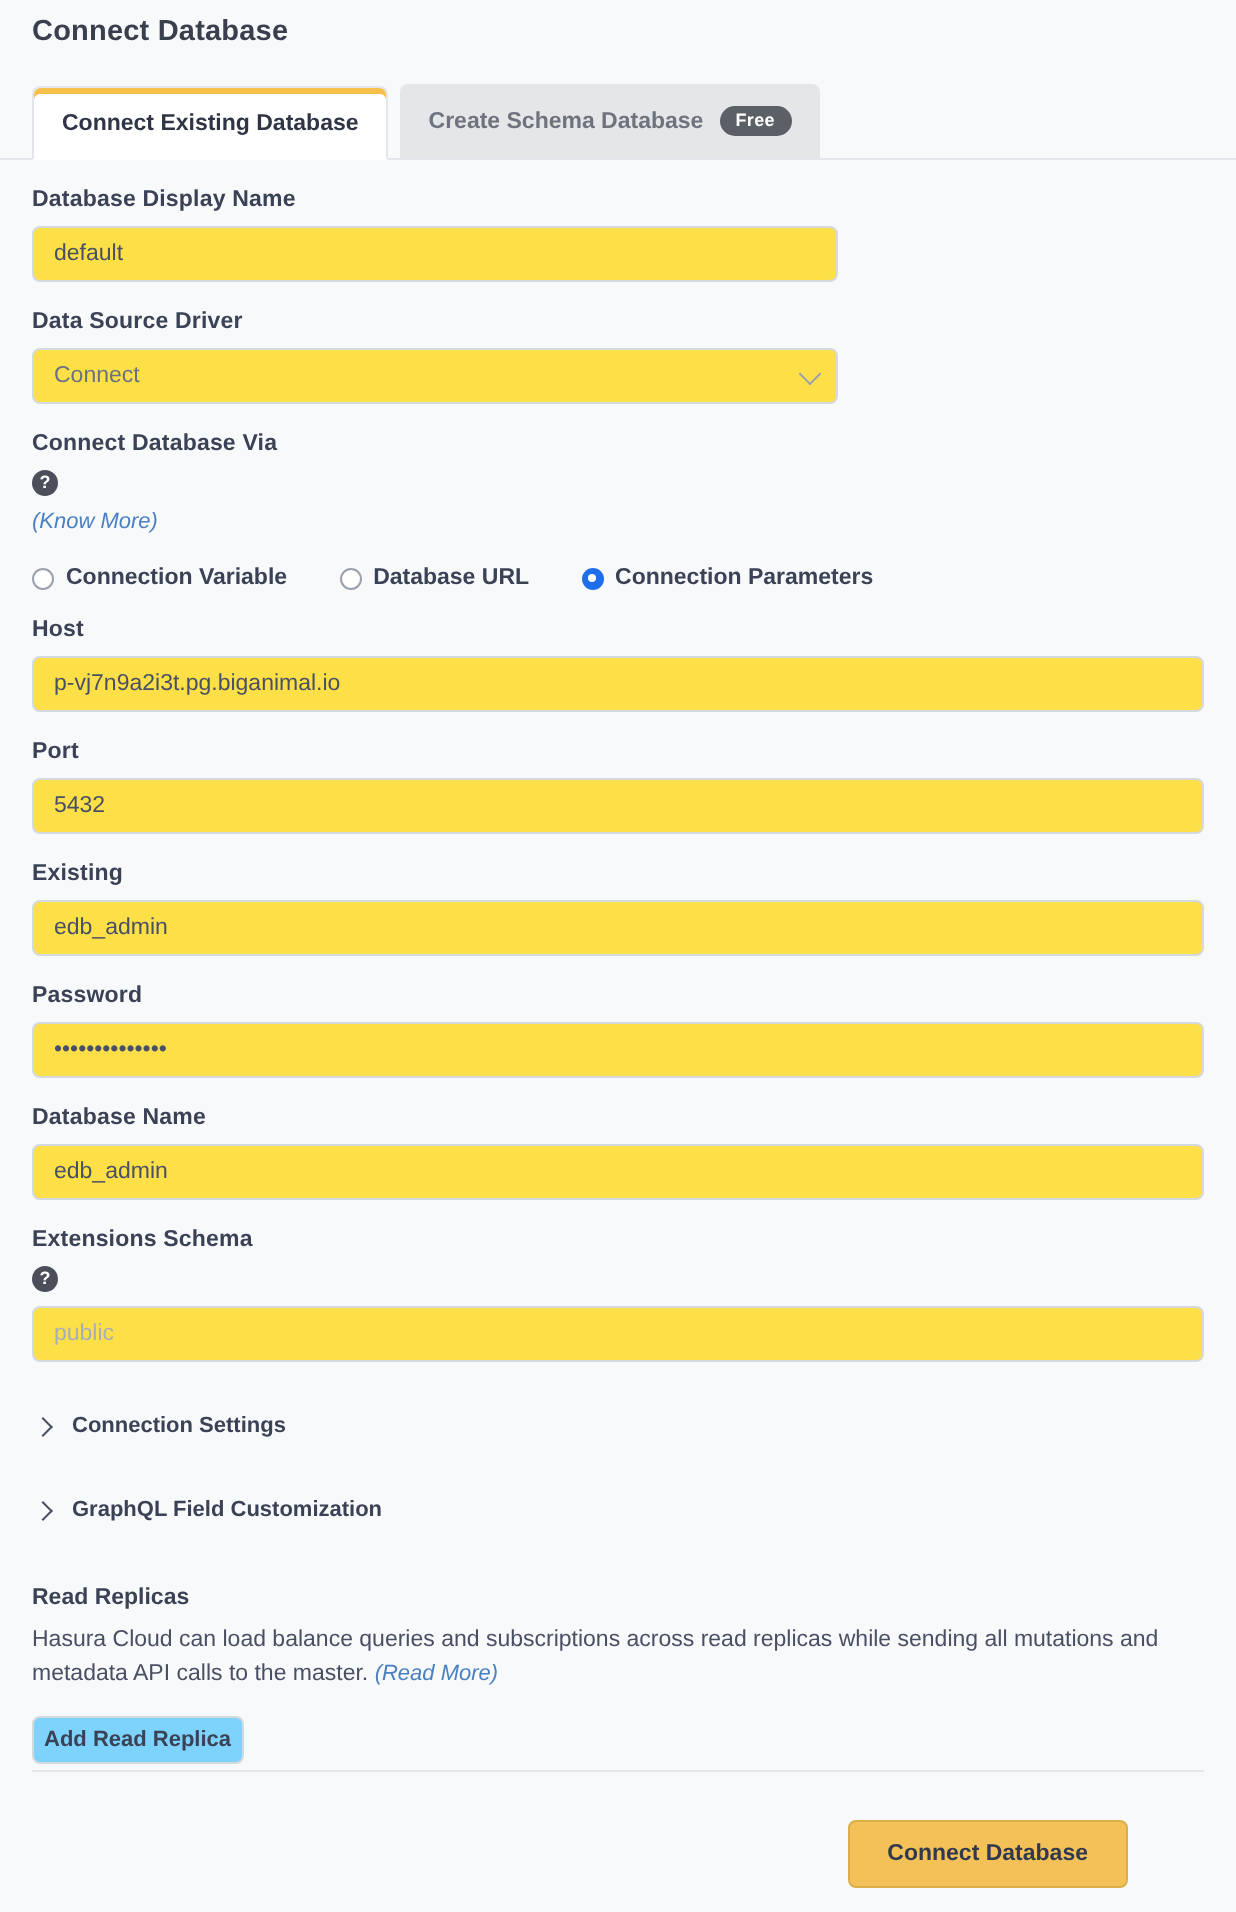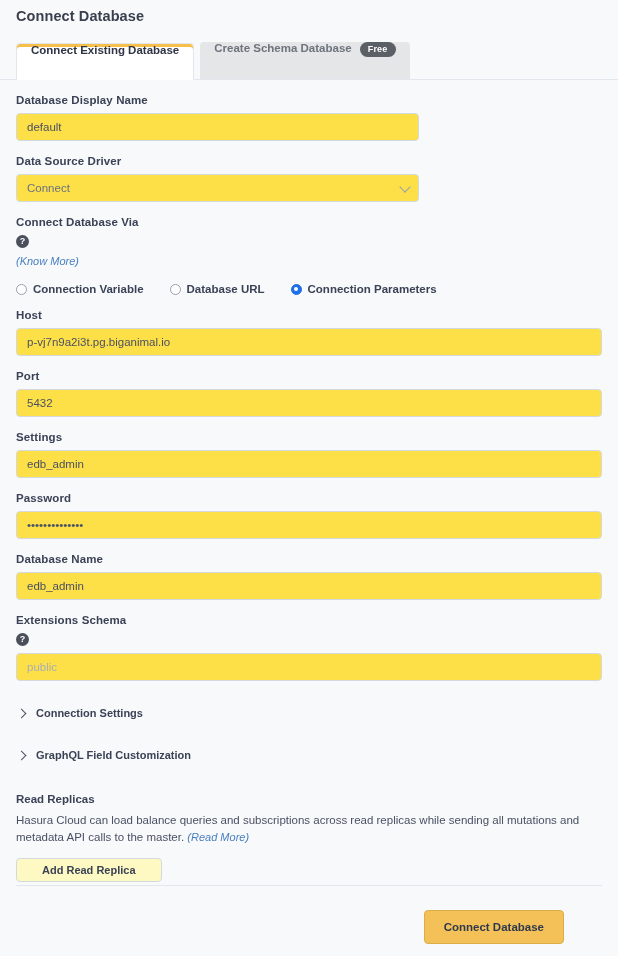--- a/index.html
+++ b/index.html
@@ -31,21 +31,21 @@
     height: 38px;
     border-bottom: 1px solid #e3e6ec;
     display: flex;
     align-items: flex-end;
     padding-left: 16px;
     gap: 6px;
   }
   .tab {
     height: 37px;
     display: flex;
-    align-items: flex-start;
+    align-items: center;
     gap: 8px;
     padding: 0 14px;
     font-size: 11.5px;
     font-weight: bold;
     border-radius: 4px 4px 0 0;
     position: relative;
     white-space: nowrap;
   }
   .tab.active {
     background: #ffffff;
@@ -195,28 +195,28 @@
   .replicas h3 { font-size: 11.5px; font-weight: bold; color: #3b4256; margin-bottom: 7px; }
   .replicas p {
     font-size: 11.5px;
     color: #4a5063;
     line-height: 1.45;
     max-width: 580px;
   }
   .btn-outline {
     margin-top: 12px;
     height: 24px;
-    background: #fef9c3;
+    background: #7dd3fc;
     border: 1px solid #d4d9df;
     border-radius: 4px;
     font-family: "Liberation Sans", sans-serif;
     font-size: 11px;
     font-weight: bold;
     color: #3b4256;
-    padding: 0 25px;
+    padding: 0 5px;
     cursor: pointer;
   }
 
   .divider {
     position: absolute;
     left: 16px; top: 885px;
     width: 586px;
     height: 1px;
     background: #e3e6ec;
   }
@@ -295,21 +295,21 @@
       <span class="label">Host</span>
       <input class="ctl" type="text" value="p-vj7n9a2i3t.pg.biganimal.io" style="">
     </div>
 
     <div class="field">
       <span class="label">Port</span>
       <input class="ctl" type="text" value="5432" style="">
     </div>
 
     <div class="field">
-      <span class="label">Settings</span>
+      <span class="label">Existing</span>
       <input class="ctl" type="text" value="edb_admin" style="">
     </div>
 
     <div class="field">
       <span class="label">Password</span>
       <input class="ctl" type="text" value="••••••••••••••" style="">
     </div>
 
     <div class="field">
       <span class="label">Database Name</span>

